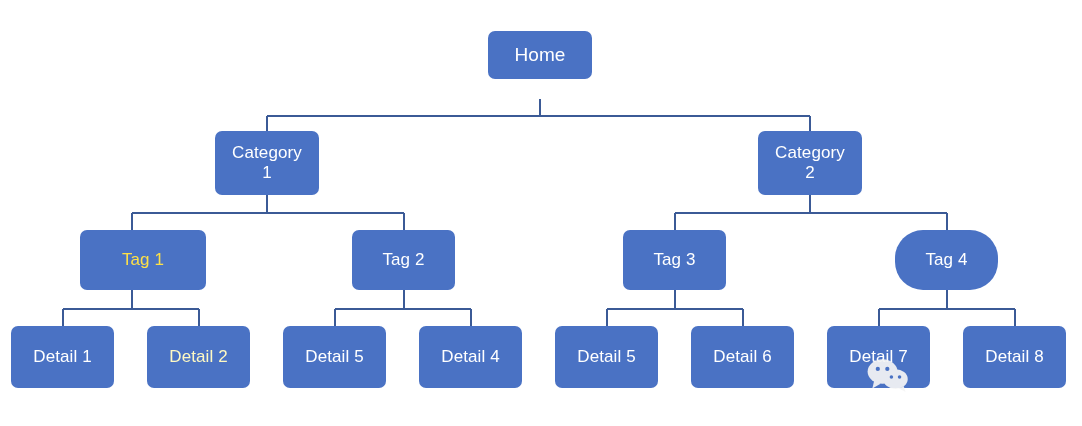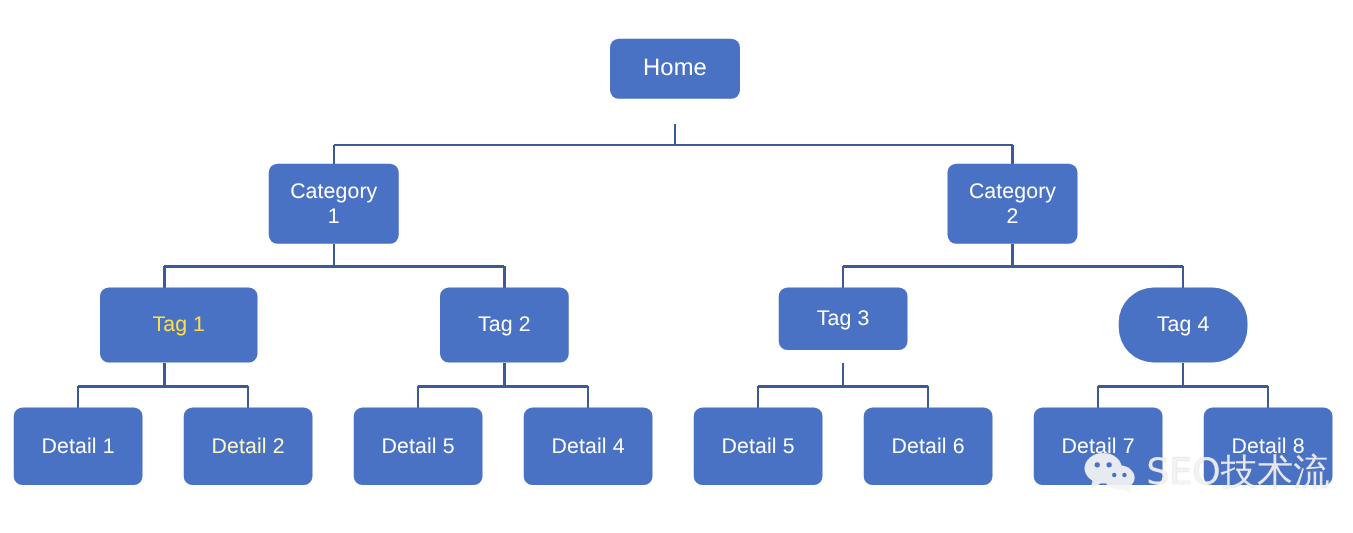--- a/index.html
+++ b/index.html
@@ -121,21 +121,21 @@
       <div class="node level-cat" style="left: 758px; top: 131px; width: 104px; height: 64px; background: rgb(74, 114, 196); color: rgb(255, 255, 255);">
         <span class="node-label">Category
 2</span>
       </div>
       <div class="node level-tag" style="left: 80px; top: 230px; width: 126px; height: 60px; background: rgb(74, 114, 196); color: #fde047;">
         <span class="node-label">Tag 1</span>
       </div>
       <div class="node level-tag" style="left: 352px; top: 230px; width: 103px; height: 60px; background: rgb(74, 114, 196); color: rgb(255, 255, 255);">
         <span class="node-label">Tag 2</span>
       </div>
-      <div class="node level-tag" style="left: 623px; top: 230px; width: 103px; height: 50px; background: rgb(74, 114, 196); color: rgb(255, 255, 255);">
+      <div class="node level-tag" style="left: 623px; top: 230px; width: 103px; height: 60px; background: rgb(74, 114, 196); color: rgb(255, 255, 255);">
         <span class="node-label">Tag 3</span>
       </div>
       <div class="node level-tag" style="left: 895px; top: 230px; width: 103px; height: 60px; background: rgb(74, 114, 196); color: rgb(255, 255, 255); border-radius: 28px;">
         <span class="node-label">Tag 4</span>
       </div>
       <div class="node level-detail" style="left: 11px; top: 326px; width: 103px; height: 62px; background: rgb(74, 114, 196); color: rgb(255, 255, 255);">
         <span class="node-label">Detail 1</span>
       </div>
       <div class="node level-detail" style="left: 147px; top: 326px; width: 103px; height: 62px; background: rgb(74, 114, 196); color: #fef9c3;">
         <span class="node-label">Detail 2</span>
@@ -164,16 +164,15 @@
     <svg class="wm-logo" viewBox="0 0 64 50">
       <ellipse cx="24" cy="20" rx="22" ry="18" fill="#f5f5f5"></ellipse>
       <polygon points="12,32 9,45 21,38" fill="#f5f5f5"></polygon>
       <circle cx="17" cy="16" r="3.1" fill="#4a72c4"></circle>
       <circle cx="31" cy="16" r="3.1" fill="#4a72c4"></circle>
       <ellipse cx="43" cy="31" rx="18" ry="14.5" fill="#f5f5f5"></ellipse>
       <polygon points="55,41 58,50 48,45" fill="#f5f5f5"></polygon>
       <circle cx="37" cy="28" r="2.6" fill="#4a72c4"></circle>
       <circle cx="49" cy="28" r="2.6" fill="#4a72c4"></circle>
     </svg>
-    <span class="wm-text">SEO技术流</span>
   </div>
 
 </div>
 
 </body></html>

